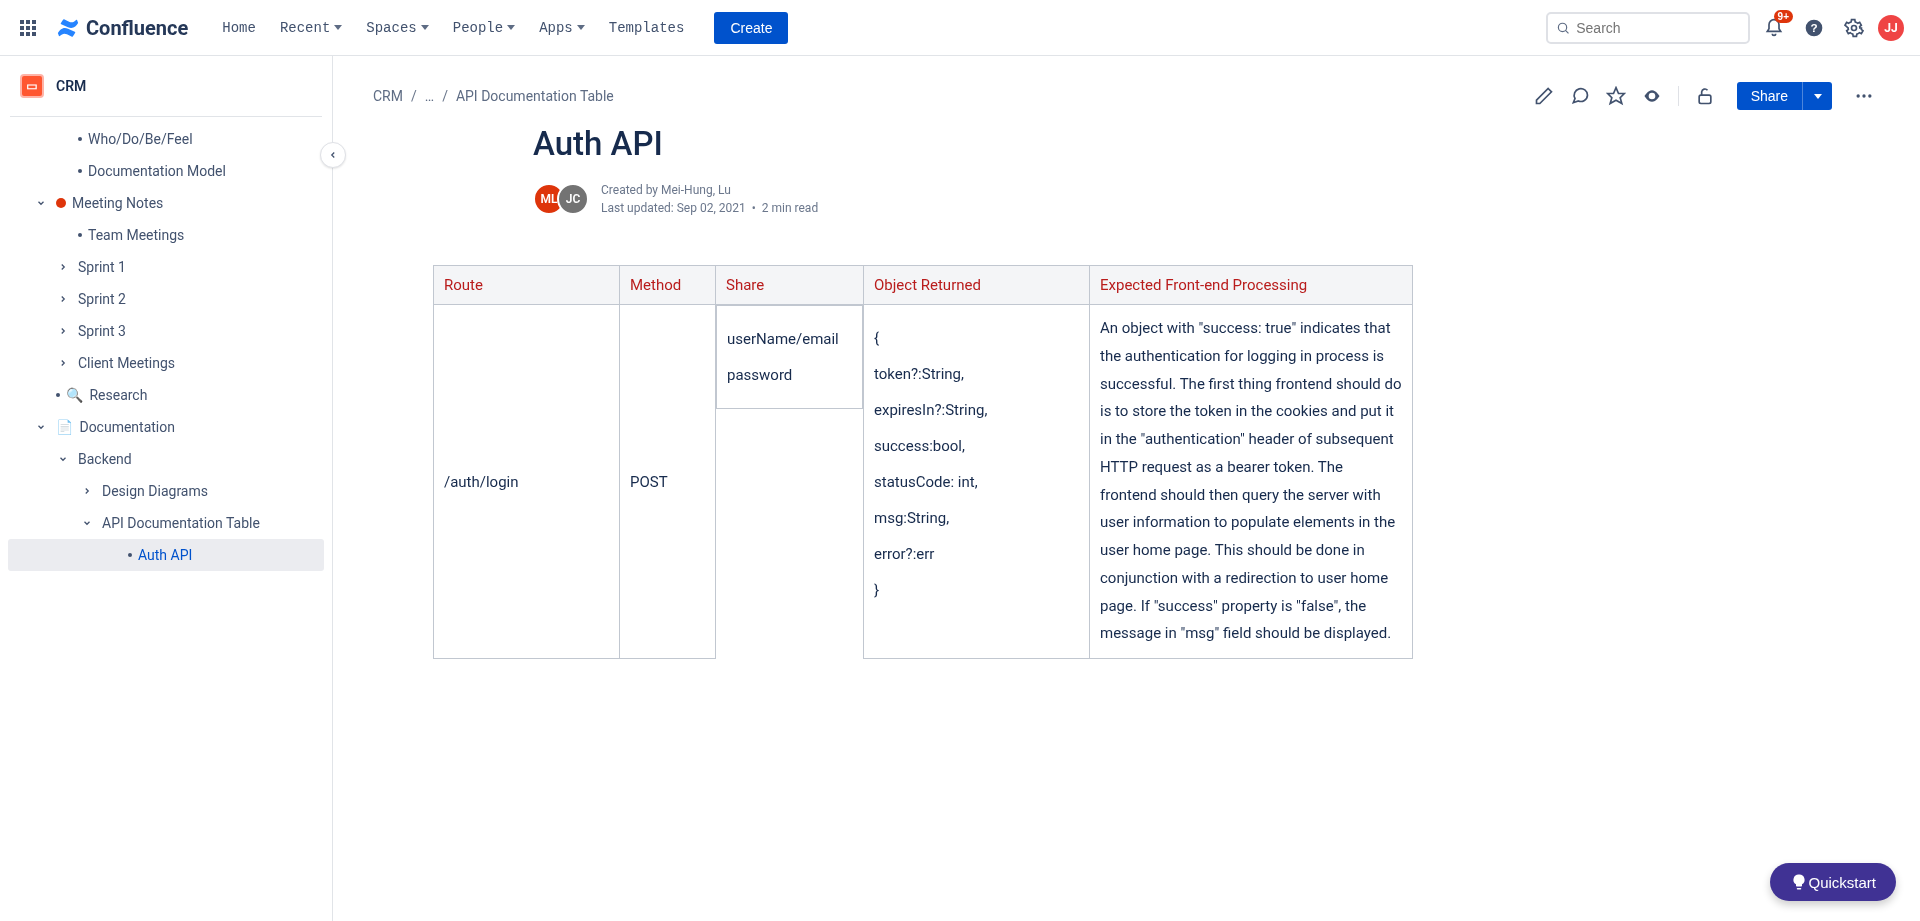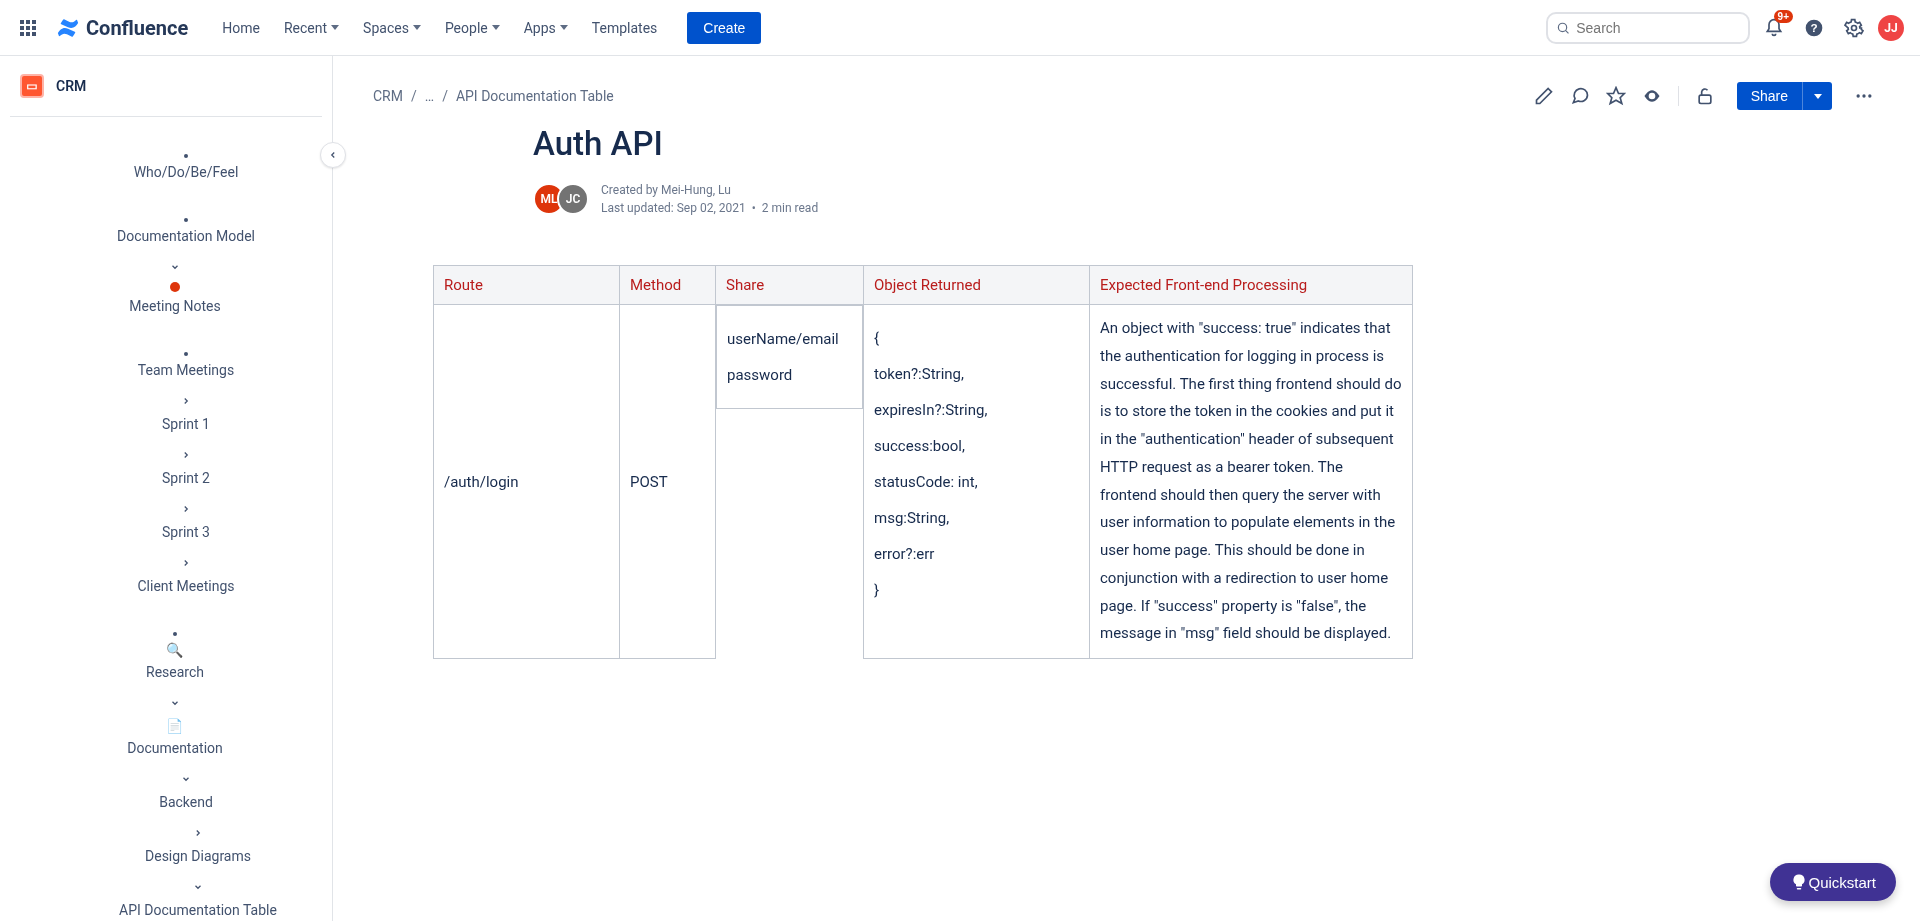--- a/index.html
+++ b/index.html
@@ -7,25 +7,25 @@
   a { text-decoration: none; color: inherit; }
 
   
   .topnav { height: 56px; border-bottom: 1px solid #e1e4e8; display: flex; align-items: center; padding: 0 16px; gap: 8px; }
   .apps-grid { display: grid; grid-template-columns: repeat(3, 4px); grid-template-rows: repeat(3, 4px); gap: 2px; padding: 4px; cursor:pointer; }
   .apps-grid span { width:4px; height:4px; background:#42526E; }
   .conf-logo { display:flex; align-items:center; gap:6px; margin: 0 8px; }
   .conf-logo-icon { width: 24px; height: 24px; }
   .conf-word { font-size: 20px; font-weight: 700; color:#253858; }
   .nav-items { display:flex; align-items:center; gap: 4px; margin-left: 8px; }
-  .nav-item { padding: 8px 10px; font-size: 14px; color:#42526E; display:flex; align-items:center; gap:4px; cursor:pointer; border-radius:3px; }
+  .nav-item { padding: 8px 10px; font-size: 14px; color:#42526E; display:flex; align-items:center; gap:4px; cursor:pointer; border-radius:3px;font-family:Liberation Mono, monospace; }
   .chev-down { width: 0; height: 0; border-left:4px solid transparent; border-right:4px solid transparent; border-top:5px solid #5E6C84; }
   .create-btn { margin-left: 12px; background:#0052CC; color:#fff; border:none; padding: 8px 16px; border-radius:3px; font-size:14px; cursor:pointer; }
   .nav-right { margin-left:auto; display:flex; align-items:center; gap: 8px; }
-  .search-box { width: 204px; border:2px solid #DFE1E6; border-radius: 10px; height:32px; display:flex; align-items:center; padding:0 8px; gap:6px; color:#5E6C84; }
+  .search-box { width: 204px; border:2px solid #DFE1E6; border-radius: 5px; height:32px; display:flex; align-items:center; padding:0 8px; gap:6px; color:#5E6C84; }
   .search-box input { border:none; outline:none; font-size:14px; width: 100%; color:#172B4D; background:transparent; }
   .icon-btn { width:32px; height:32px; border:none; background:transparent; display:flex; align-items:center; justify-content:center; border-radius:50%; cursor:pointer; color:#42526E; position:relative; }
   .badge { position:absolute; top:-2px; right:-3px; background:#DE350B; color:#fff; font-size:10px; font-weight:700; padding:1px 4px; border-radius:8px; }
   .avatar-top { width:26px; height:26px; border-radius:50%; background:#ef4444; color:#fff; display:flex; align-items:center; justify-content:center; font-size:12px; font-weight:700; cursor:pointer; }
 
   
   .body { display:flex; height: calc(100% - 56px); position:relative; }
 
   
   .sidebar { width: 333px; border-right:1px solid #e1e4e8; display:flex; flex-direction:column; background:#fff; }
@@ -33,21 +33,21 @@
   .space-icon { width:24px; height:24px; border-radius:4px; background:#FF5630; display:flex; align-items:center; justify-content:center; color:#fff; font-weight:700; font-size:12px; border:2px solid #FFB3A7; }
   .space-name { font-size:14px; font-weight:600; color:#172B4D; }
   .collapse-handle { position:absolute; left:320px; top:86px; width:26px; height:26px; border-radius:50%; background:#fff; border:1px solid #DFE1E6; display:flex; align-items:center; justify-content:center; cursor:pointer; box-shadow:0 1px 2px rgba(0,0,0,0.1); z-index:5; }
   .space-divider { height:1px; background:#e1e4e8; margin: 0 10px 6px; }
 
   .tree { flex:1; overflow-y: scroll; padding: 0 8px 8px 8px; position:relative; }
   .tree::-webkit-scrollbar { width: 16px; }
   .tree::-webkit-scrollbar-thumb { background:#C1C7D0; border-radius:0; }
   .tree::-webkit-scrollbar-button:single-button { height:14px; background:#f4f5f7; display:block; }
   .tree::-webkit-scrollbar-button:single-button:decrement { background: linear-gradient(#f4f5f7,#f4f5f7); }
-  .tree-item { display:flex; align-items:center; gap:6px; padding:7px 6px; border-radius:3px; cursor:pointer; font-size:14px; color:#42526E;flex-direction:column; }
+  .tree-item { display:flex; align-items:center; gap:6px; padding:7px 6px; border-radius:3px; cursor:pointer; font-size:14px; color:#42526E; }
   .tree-item.active { background:#EBECF0; }
   .tree-item.active .label { color:#0052CC; }
   .tree-expander { width:18px; height:18px; display:flex; align-items:center; justify-content:center; color:#5E6C84; }
   .tree-expander.blank { visibility:hidden; }
   .bullet { width:4px; height:4px; border-radius:50%; background:#42526E; }
   .label { flex:1; }
   .red-dot { width:10px; height:10px; border-radius:50%; background:#DE350B; display:inline-block; }
   .emoji-icon { font-size:14px; }
   .lvl1 { padding-left: 24px; }
   .lvl2 { padding-left: 46px; }

